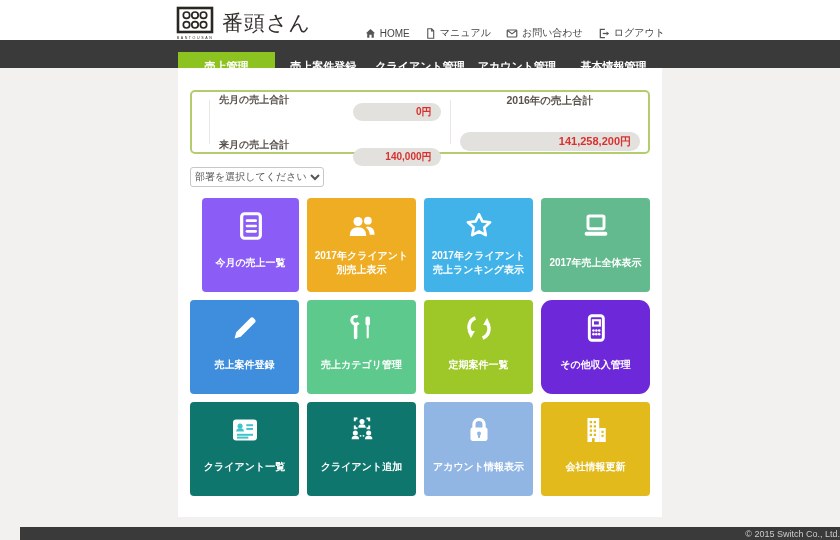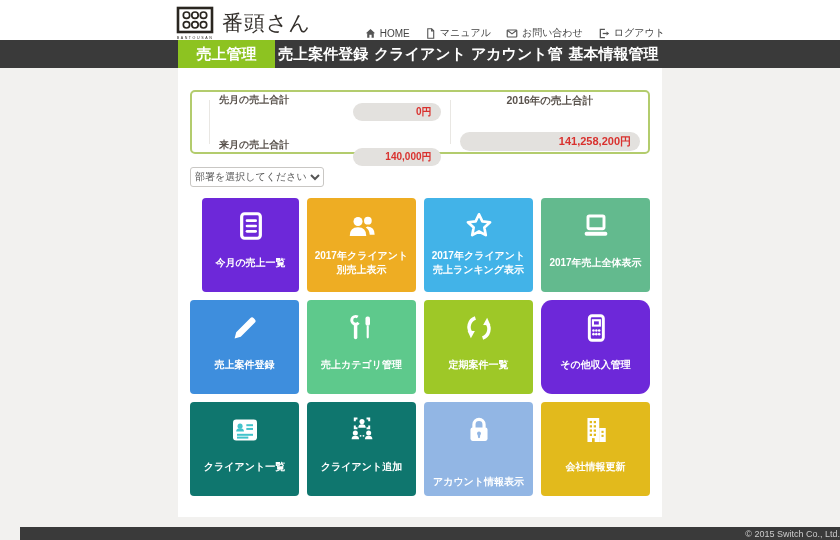--- a/index.html
+++ b/index.html
@@ -10,21 +10,21 @@
   .header { height:40px; background:#ffffff; }
   .header-inner { width:490px; margin:0 auto; height:100%; display:flex; align-items:flex-end; justify-content:space-between; }
   .logo { display:flex; align-items:center; gap:7px; cursor:pointer; }
   .logo-title { font-size:21px; color:#332f2b; letter-spacing:1px; }
   .util-links { display:flex; align-items:center; gap:15px; }
   .util-link { display:flex; align-items:center; gap:4px; font-size:10px; color:#444; cursor:pointer; white-space:nowrap; }
 
   
   .nav { height:28px; background:#3a3a3a; }
   .nav-inner { width:484px; margin:0 auto; height:100%; display:flex; }
-  .nav-tab { flex:1; text-align:center; line-height:28px; font-size:15px; font-weight:bold; color:#ffffff; cursor:pointer; }
+  .nav-tab { flex:1; text-align:center; line-height:28px; font-size:11px; font-weight:bold; color:#ffffff; cursor:pointer;margin-top:12px; }
   .nav-tab.active { background:#8dc321; }
 
   
   .main { height:459px; }
   .card { width:484px; height:449px; margin:0 auto; background:#ffffff; padding:22px 12px 0; }
 
   
   .summary { display:flex; align-items:center; border:2px solid #b3cc6d; border-radius:5px; padding:8px 8px; height:64px; }
   .sum-col1 { flex:1.1; padding:0 4px; }
   .sum-title { font-size:13px; font-weight:bold; color:#5a534d; text-align:center; margin-bottom:5px; white-space:nowrap; }
@@ -136,21 +136,21 @@
     </div>
 
     <div class="filter">
       <select class="dept-select">
         <option>部署を選択してください</option>
       </select>
     </div>
 
     <div class="grid">
 
-      <div class="tile" style="background: #6d28d9; margin-left: 12px;">
+      <div class="tile" style="background: #8b5cf6; margin-left: 12px;">
         <span class="tile-icon">
           <svg width="32" height="32" viewBox="0 0 24 24">
               <rect x="5" y="2.8" width="14" height="18.4" rx="2.2" fill="none" stroke="#fff" stroke-width="2.4"></rect>
               <line x1="9" y1="8" x2="15.5" y2="8" stroke="#fff" stroke-width="2" stroke-linecap="round"></line>
               <line x1="9" y1="12" x2="15.5" y2="12" stroke="#fff" stroke-width="2" stroke-linecap="round"></line>
               <line x1="9" y1="16" x2="15.5" y2="16" stroke="#fff" stroke-width="2" stroke-linecap="round"></line>
             </svg>
         </span>
         <span class="tile-label">今月の売上一覧</span>
       </div>
@@ -263,21 +263,21 @@
               <path d="M4.2 18.9 q0-2.6 2.8-2.6 q2.8 0 2.8 2.6 z" fill="#fff"></path>
               <circle cx="17" cy="14.3" r="1.9" fill="#fff"></circle>
               <path d="M14.2 18.9 q0-2.6 2.8-2.6 q2.8 0 2.8 2.6 z" fill="#fff"></path>
               <circle cx="10.9" cy="16.4" r="0.7" fill="#fff"></circle>
               <circle cx="13.1" cy="16.4" r="0.7" fill="#fff"></circle>
             </svg>
         </span>
         <span class="tile-label">クライアント追加</span>
       </div>
 
-      <div class="tile" style="background: rgb(146, 182, 228); justify-content: space-between;">
+      <div class="tile" style="background: rgb(146, 182, 228);">
         <span class="tile-icon">
           <svg width="32" height="32" viewBox="0 0 24 24">
               <path d="M8.2 10.5 V7.8 a3.8 3.8 0 0 1 7.6 0 V10.5" fill="none" stroke="#fff" stroke-width="2.4"></path>
               <rect x="5.6" y="10.2" width="12.8" height="10" rx="1.6" fill="#fff"></rect>
               <circle cx="12" cy="14.6" r="1.5" fill="#92b6e4"></circle>
               <rect x="11.2" y="15.2" width="1.6" height="2.9" rx="0.8" fill="#92b6e4"></rect>
             </svg>
         </span>
         <span class="tile-label">アカウント情報表示</span>
       </div>

